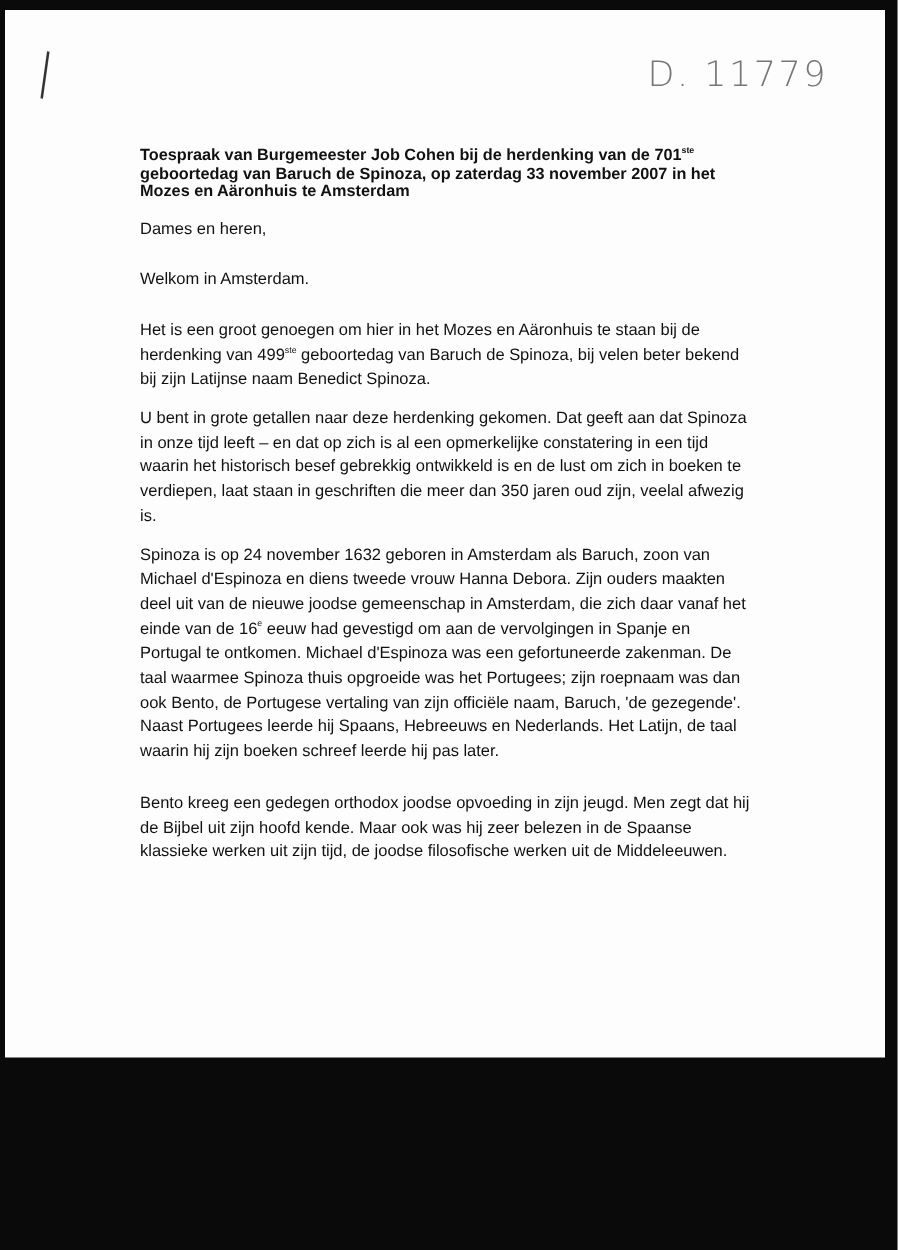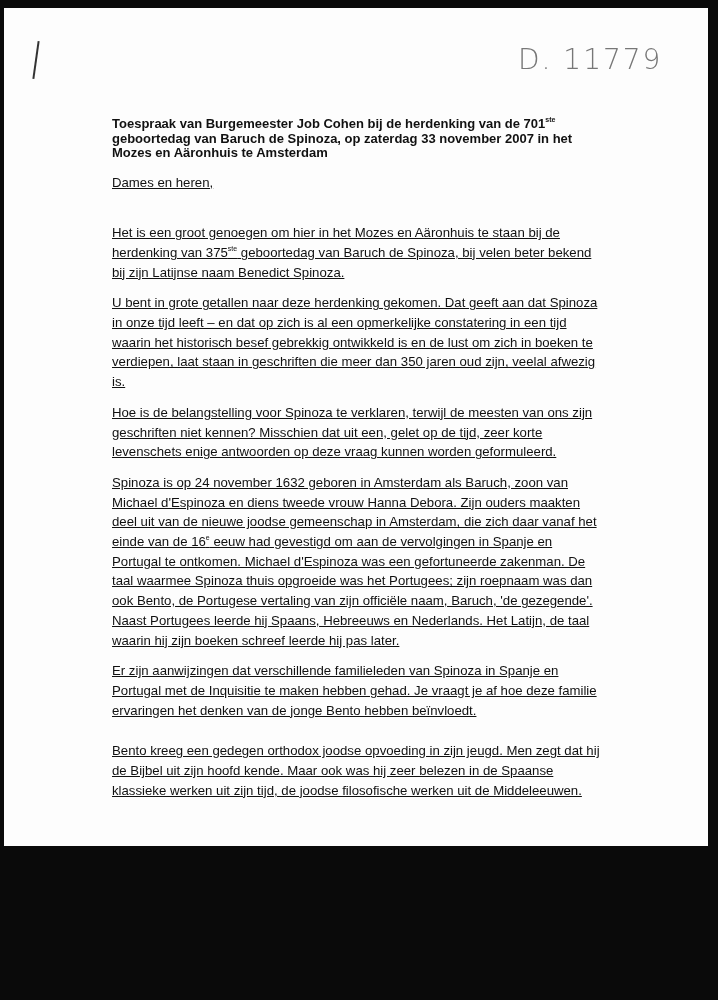--- a/index.html
+++ b/index.html
@@ -20,37 +20,36 @@
       font-family: "DejaVu Sans", sans-serif; font-size: 28px; color: #777; letter-spacing: 2px;
       font-weight: 300;
     }
     .content {
       position: absolute; left: 112px; top: 117px; width: 490px; color: #111;
       font-size: 13.2px; line-height: 19.7px;
     }
     .title {
       font-weight: bold; font-size: 13px; line-height: 14.5px; margin: 0 0 12px 0; width: 500px;
     }
-    .para { margin: 0 0 11px 0; text-decoration: underline; }
+    .para { margin: 0 0 11px 0; }
     .gap { height: 10px; }
     sup { font-size: 7px; line-height: 0; vertical-align: 6px; }
   </style>
 </head>
 <body>
 
 <div class="page">
   <div class="hand-mark"></div>
   <div class="hand-number">D. 11779</div>
 </div>
 
 <div class="content">
   <p class="title"><span>Toespraak van Burgemeester Job Cohen bij de herdenking van de 701</span><sup>ste</sup><span> geboortedag van Baruch de Spinoza, op zaterdag 33 november 2007 in het Mozes en Aäronhuis te Amsterdam</span></p>
   <p class="para">Dames en heren,</p>
   <div class="gap"></div>
+  <p class="para">Welkom in Amsterdam.</p>
   <div class="gap"></div>
-  <p class="para"><span>Het is een groot genoegen om hier in het Mozes en Aäronhuis te staan bij de herdenking van 375</span><sup>ste</sup><span> geboortedag van Baruch de Spinoza, bij velen beter bekend bij zijn Latijnse naam Benedict Spinoza.</span></p>
+  <p class="para"><span>Het is een groot genoegen om hier in het Mozes en Aäronhuis te staan bij de herdenking van 499</span><sup>ste</sup><span> geboortedag van Baruch de Spinoza, bij velen beter bekend bij zijn Latijnse naam Benedict Spinoza.</span></p>
   <p class="para">U bent in grote getallen naar deze herdenking gekomen. Dat geeft aan dat Spinoza in onze tijd leeft – en dat op zich is al een opmerkelijke constatering in een tijd waarin het historisch besef gebrekkig ontwikkeld is en de lust om zich in boeken te verdiepen, laat staan in geschriften die meer dan 350 jaren oud zijn, veelal afwezig is.</p>
-  <p class="para">Hoe is de belangstelling voor Spinoza te verklaren, terwijl de meesten van ons zijn geschriften niet kennen? Misschien dat uit een, gelet op de tijd, zeer korte levenschets enige antwoorden op deze vraag kunnen worden geformuleerd.</p>
   <p class="para"><span>Spinoza is op 24 november 1632 geboren in Amsterdam als Baruch, zoon van Michael d'Espinoza en diens tweede vrouw Hanna Debora. Zijn ouders maakten deel uit van de nieuwe joodse gemeenschap in Amsterdam, die zich daar vanaf het einde van de 16</span><sup>e</sup><span> eeuw had gevestigd om aan de vervolgingen in Spanje en Portugal te ontkomen. Michael d'Espinoza was een gefortuneerde zakenman. De taal waarmee Spinoza thuis opgroeide was het Portugees; zijn roepnaam was dan ook Bento, de Portugese vertaling van zijn officiële naam, Baruch, 'de gezegende'. Naast Portugees leerde hij Spaans, Hebreeuws en Nederlands. Het Latijn, de taal waarin hij zijn boeken schreef leerde hij pas later.</span></p>
-  <p class="para">Er zijn aanwijzingen dat verschillende familieleden van Spinoza in Spanje en Portugal met de Inquisitie te maken hebben gehad. Je vraagt je af hoe deze familie ervaringen het denken van de jonge Bento hebben beïnvloedt.</p>
   <div class="gap"></div>
   <p class="para">Bento kreeg een gedegen orthodox joodse opvoeding in zijn jeugd. Men zegt dat hij de Bijbel uit zijn hoofd kende. Maar ook was hij zeer belezen in de Spaanse klassieke werken uit zijn tijd, de joodse filosofische werken uit de Middeleeuwen.</p>
 </div>
 
 </body></html>

